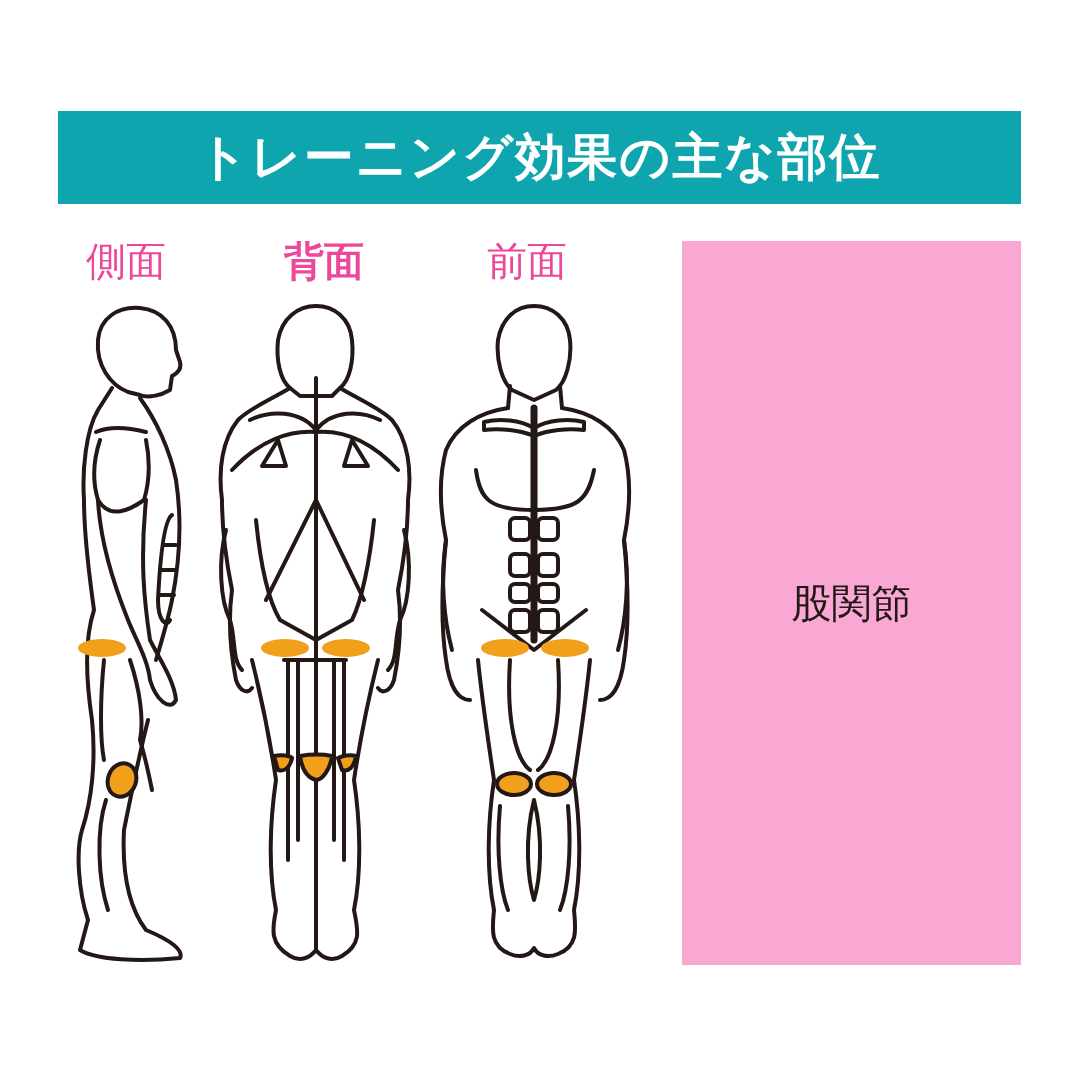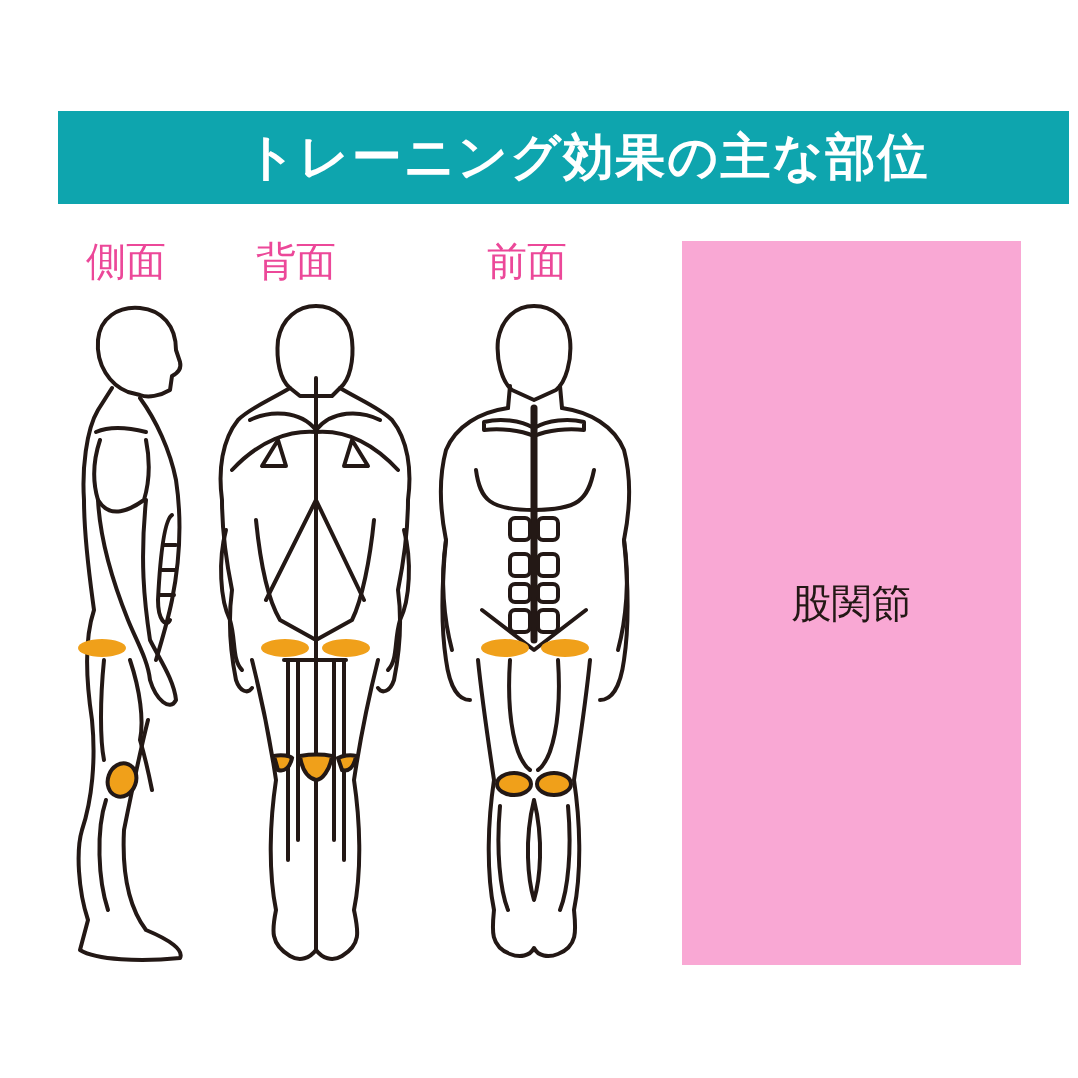--- a/index.html
+++ b/index.html
@@ -1,40 +1,40 @@
 <!DOCTYPE html>
 <html><head>
 <meta charset="utf-8">
 <style>
   html, body { margin:0; padding:0; background:#ffffff; }
   body { width:1078px; height:1078px; position:relative; overflow:hidden;
          font-family:"DejaVu Sans", sans-serif; }
   .banner { position:absolute; left:58px; top:111px; width:963px; height:93px;
-            background:#0ea5ae; display:flex; align-items:center; justify-content:center;padding-left:48px; }
+            background:#0ea5ae; display:flex; align-items:center; justify-content:center; }
   .banner-title { color:#ffffff; font-size:50px; font-weight:bold; letter-spacing:2px; }
   .view-label { position:absolute; top:234px; font-size:40px; color:#ec4899;
                 font-family:"DejaVu Sans", sans-serif; }
   .panel { position:absolute; left:682px; top:241px; width:339px; height:724px;
            background:#f9a8d4; display:flex; flex-direction:column; align-items:center; justify-content:center; }
   .panel-line { font-size:40px; color:#231815; line-height:54px; }
   svg.fig { position:absolute; overflow:visible; }
   .ln { fill:none; stroke:#231815; stroke-width:4; stroke-linejoin:round; stroke-linecap:round; }
   .wf { fill:#ffffff; stroke:#231815; stroke-width:4; stroke-linejoin:round; }
   .hl { fill:#f0a01a; }
   .hlk { fill:#f0a01a; stroke:#231815; stroke-width:4; }
 </style>
 </head>
 <body>
 
 <div class="banner">
   <span class="banner-title">トレーニング効果の主な部位</span>
 </div>
 
 <span class="view-label" style="left:86px;">側面</span>
-<span class="view-label" style="left:256px;">背面</span>
+<span class="view-label" style="left:284px;font-weight:bold;">背面</span>
 <span class="view-label" style="left:487px;text-align:center;">前面</span>
 
 <svg class="fig" style="left:60px;top:300px;" width="140" height="670" viewBox="60 300 140 670">
 
   <path class="wf" d="M128,392 C110,385 96,365 98,340 C100,318 118,306 140,308 C162,310 176,326 176,350 L180,362 C182,370 176,374 172,376 L170,390 C160,396 148,398 140,395 Z"></path>
 
   <path class="ln" d="M112,388 L98,410 C86,430 82,470 84,500 C84,540 90,580 94,610 C84,640 86,680 92,720 C96,760 92,800 82,830 C76,850 78,890 88,920 L80,950 C96,960 140,962 180,958 C184,950 170,940 146,930 C128,906 122,870 124,830 C130,800 138,760 148,720"></path>
   <path class="ln" d="M140,398 C156,420 170,450 176,480 C182,520 180,560 172,600 C168,620 162,640 156,660"></path>
 
   <path class="ln" d="M96,432 C110,426 130,428 146,432"></path>

